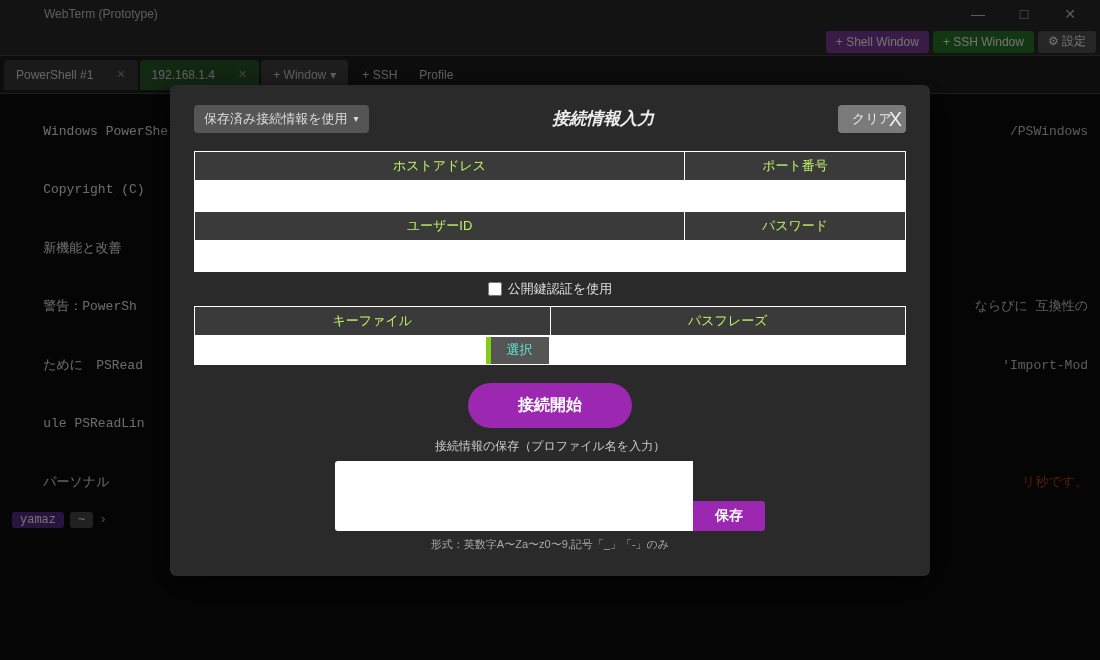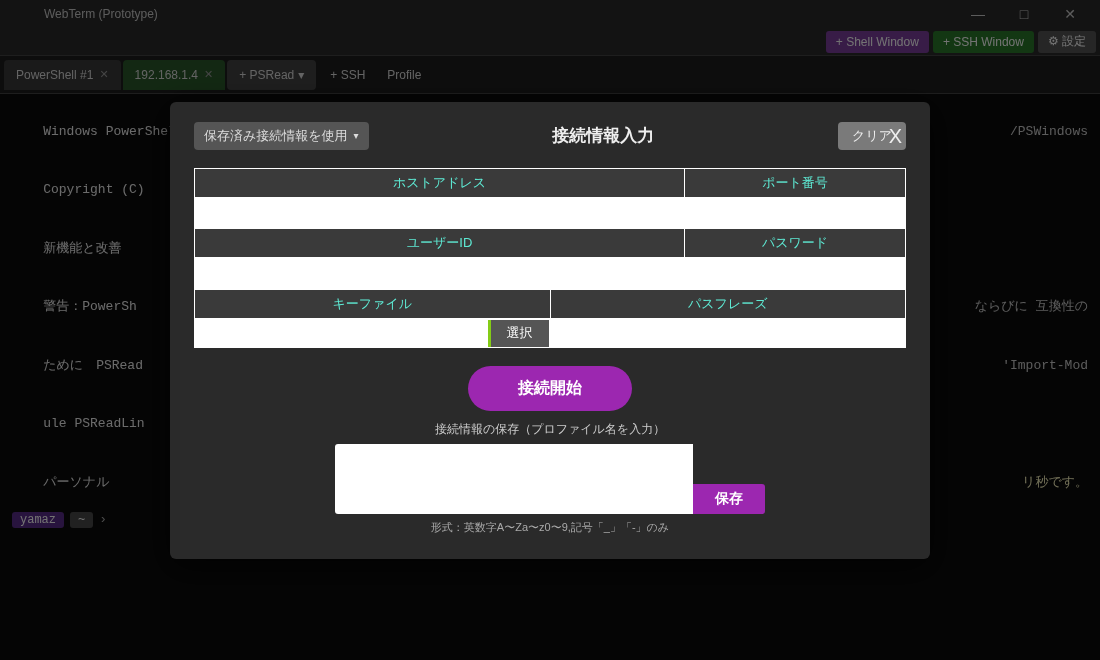--- a/index.html
+++ b/index.html
@@ -95,21 +95,21 @@
       border-bottom: 1px solid #444;
     }
     .tab {
       display: flex;
       align-items: center;
       height: 30px;
       padding: 0 12px;
       border-radius: 4px 4px 0 0;
       font-size: 12px;
       cursor: pointer;
-      gap: 6px;
+      gap: 23px;
     }
     .tab.powershell {
       background: #3a3a3a;
       color: #ddd;
     }
     .tab.ssh-tab {
       background: #2a5a2a;
       color: #ddd;
     }
     .tab-close {
@@ -233,20 +233,21 @@
     }
     .profile-dropdown .chevron {
       font-size: 10px;
     }
     .modal-title {
       flex: 1;
       text-align: center;
       font-size: 17px;
       color: #eee;
       font-weight: bold;
+      font-style: italic;
     }
     .clear-btn {
       background: #7a7a7a;
       border: none;
       color: #eee;
       font-size: 13px;
       padding: 5px 14px;
       border-radius: 4px;
       cursor: pointer;
     }
@@ -277,21 +278,21 @@
       border-right: 1px solid #fff;
     }
     .form-cell:last-child {
       border-right: none;
     }
     .form-cell.narrow {
       flex: 0.45;
     }
     .form-label {
       background: #3a3a3a;
-      color: #5eead4;
+      color: #bef264;
       font-size: 13px;
       padding: 5px 12px;
       border-bottom: 1px solid #fff;
       text-align: center;
     }
     .form-input {
       background: #fff;
       border: none;
       padding: 6px 10px;
       font-size: 13px;
@@ -324,25 +325,25 @@
       background: #fff;
       border: none;
       padding: 6px 10px;
       font-size: 13px;
       color: #222;
       outline: none;
     }
     .select-btn {
       background: #555;
       border: none;
-      color: #ffffff;
+      color: #5eead4;
       font-size: 13px;
       padding: 0 16px;
       cursor: pointer;
-      border-left: 3px solid #84cc16;
+      border-left: 5px solid #84cc16;
       border-right: 1px solid #fff;
     }
     .passphrase-input {
       flex: 1;
       background: #fff;
       border: none;
       padding: 6px 10px;
       font-size: 13px;
       color: #222;
       outline: none;
@@ -433,21 +434,21 @@
 <div class="tab-bar">
   <div class="tab powershell">
     <span>PowerShell #1</span>
     <span class="tab-close">✕</span>
   </div>
   <div class="tab ssh-tab">
     <span>192.168.1.4</span>
     <span class="tab-close">✕</span>
   </div>
   <button class="tab-add">
-    <span>+ PSRead</span>
+    <span>+ Window</span>
     <span>▾</span>
   </button>
   <button class="tab-add-ssh">
     <span>+ SSH</span>
   </button>
   <button class="tab-profile">Profile</button>
 </div>
 
 <div class="terminal-area">
   <div class="terminal-line">
@@ -462,21 +463,21 @@
   <div class="terminal-line">
     <span>警告：PowerSh</span><span style="float:right; color:#ccc;">ならびに 互換性の</span>
   </div>
   <div class="terminal-line">
     <span>ために　PSRead</span><span style="float:right; color:#ccc;margin-left:28px;">'Import-Mod</span>
   </div>
   <div class="terminal-line">
     <span>ule PSReadLin</span>
   </div>
   <div class="terminal-line">
-    <span>パーソナル</span><span style="float:right; color:#fef9c3;">リ秒です。</span>
+    <span>パーソナル</span><span style="float:right; color:#c2410c;">リ秒です。</span>
   </div>
   <div class="terminal-prompt">
     <span class="prompt-user">yamaz</span>
     <span class="prompt-path">~</span>
     <span class="prompt-arrow">›</span>
   </div>
 </div>
 
 <div class="overlay">
   <div class="modal">
@@ -508,20 +509,24 @@
           <div class="form-label">ユーザーID</div>
           <input class="form-input" type="text" value="" style="">
         </div>
         <div class="form-cell narrow">
           <div class="form-label">パスワード</div>
           <input class="form-input" type="password" value="" style="">
         </div>
       </div>
     </div>
 
+    <div class="checkbox-row">
+      <input type="checkbox" id="pubkey-cb" style="">
+      <label class="checkbox-label" for="pubkey-cb">公開鍵認証を使用</label>
+    </div>
 
     <div class="form-outer">
       <div class="form-row">
         <div class="form-cell">
           <div class="form-label">キーファイル</div>
         </div>
         <div class="form-cell">
           <div class="form-label">パスフレーズ</div>
         </div>
       </div>

